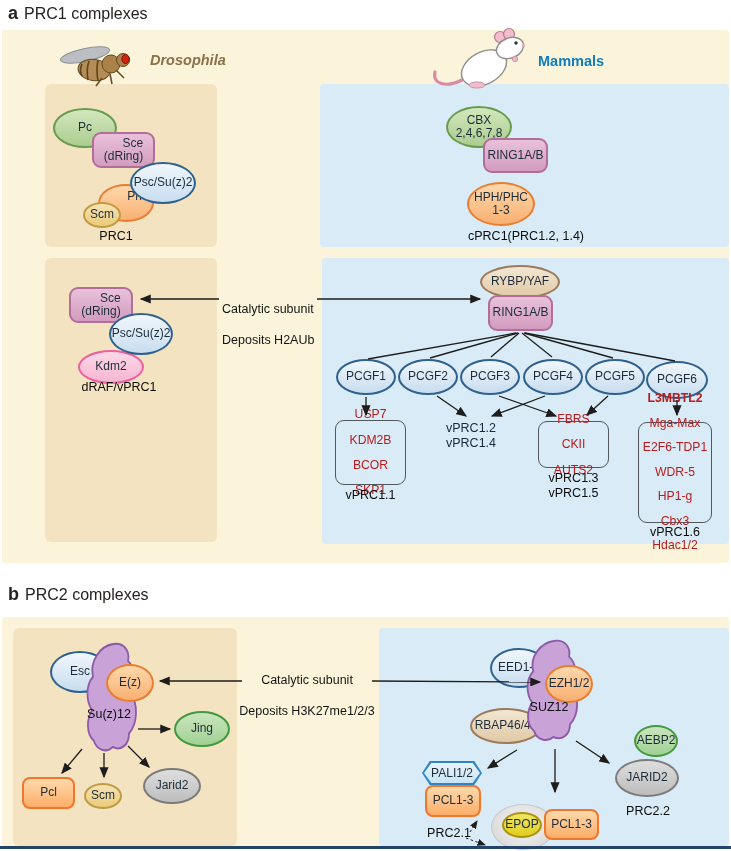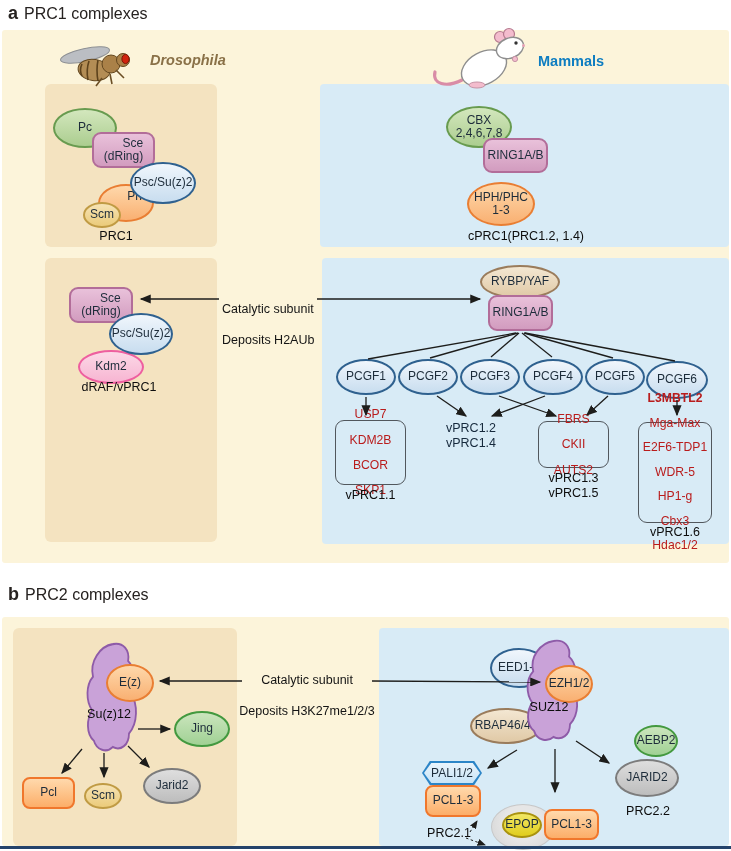--- a/index.html
+++ b/index.html
@@ -164,20 +164,21 @@
     <div class="li" style="line-height:13.6px;font-weight:bold;">L3MBTL2</div>
     <div class="li" style="line-height:13.6px;">Mga-Max</div>
     <div class="li" style="line-height:13.6px;">E2F6-TDP1</div>
     <div class="li" style="line-height:13.6px;">WDR-5</div>
     <div class="li" style="line-height:13.6px;">HP1-g</div>
     <div class="li" style="line-height:13.6px;">Cbx3</div>
     <div class="li" style="line-height:13.6px;">Hdac1/2</div>
   </div>
   <div class="caption" style="left:638px;top:525px;width:74px;">vPRC1.6</div>
 
+  <div class="node oval c-blue behind" style="left:50px;top:651px;width:60px;height:42px;"><span>Esc</span></div>
   <div class="node oval c-orange" style="left:106px;top:664px;width:48px;height:38px;"><span>E(z)</span></div>
   <div class="caption" style="left:79px;top:707px;width:60px;">Su(z)12</div>
   <div class="node oval c-green2" style="left:174px;top:711px;width:56px;height:36px;"><span>Jing</span></div>
   <div class="node c-pcl" style="left:22px;top:777px;width:53px;height:32px;"><span>Pcl</span></div>
   <div class="node oval c-gold" style="left:84px;top:783px;width:38px;height:26px;"><span>Scm</span></div>
   <div class="node oval c-gray" style="left:143px;top:768px;width:58px;height:36px;"><span>Jarid2</span></div>
 
   <div class="catatext" style="left:228px;top:657px;width:158px;text-align:center;">
     <div>Catalytic subunit</div>
     <div>Deposits H3K27me1/2/3</div>

